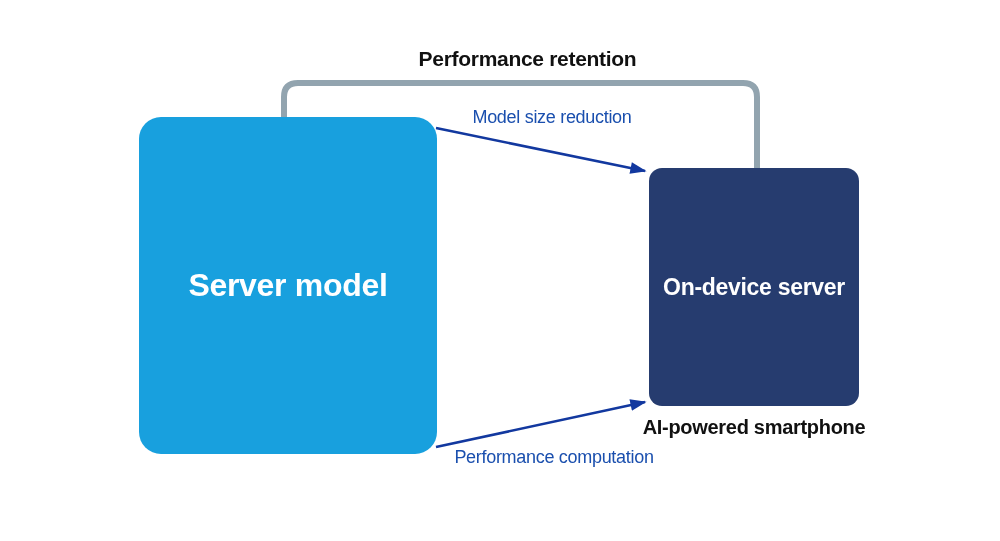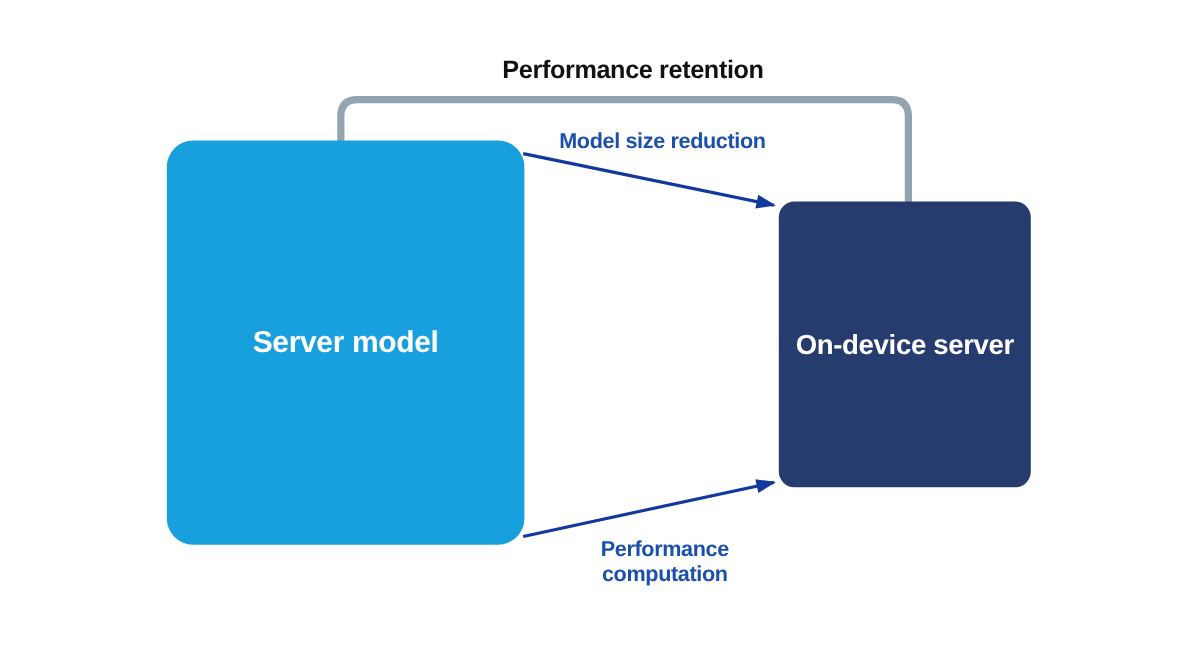--- a/index.html
+++ b/index.html
@@ -34,35 +34,35 @@
     display: flex;
     align-items: center;
     justify-content: center;
     color: #ffffff;
     letter-spacing: -0.3px;
   }
   .box-server {
     left: 139px; top: 117px;
     width: 298px; height: 337px;
     border-radius: 22px;
-    font-size: 25px;
+    font-size: 32px;
     font-weight: 600;
   }
   .box-device {
     left: 649px; top: 168px;
     width: 210px; height: 238px;
     border-radius: 13px;
     font-size: 23px;
     font-weight: 600;
   }
   .arrow-label {
     position: absolute;
     text-align: center;
     font-size: 18px;
-    font-weight: 700;
+    font-weight: 400;
     color: #1a4fae;
     letter-spacing: -0.3px;
   }
   .arrow-label-top  { left: 447px; top: 107px; width: 210px; }
   .arrow-label-bottom { left: 449px; top: 447px; width: 210px; }
   .caption {
     position: absolute;
     text-align: center;
     font-size: 20px;
     font-weight: 700;
@@ -99,14 +99,15 @@
 
   <div class="box box-device" style="background: rgb(38, 60, 111);">
     <span>On-device server</span>
   </div>
 
   <div class="arrow-label arrow-label-top">Model size reduction</div>
 
   <div class="arrow-label arrow-label-bottom">Performance computation</div>
 
 
+  <div class="caption caption-device">AI-powered smartphone</div>
 
 </div>
 
 </body></html>

